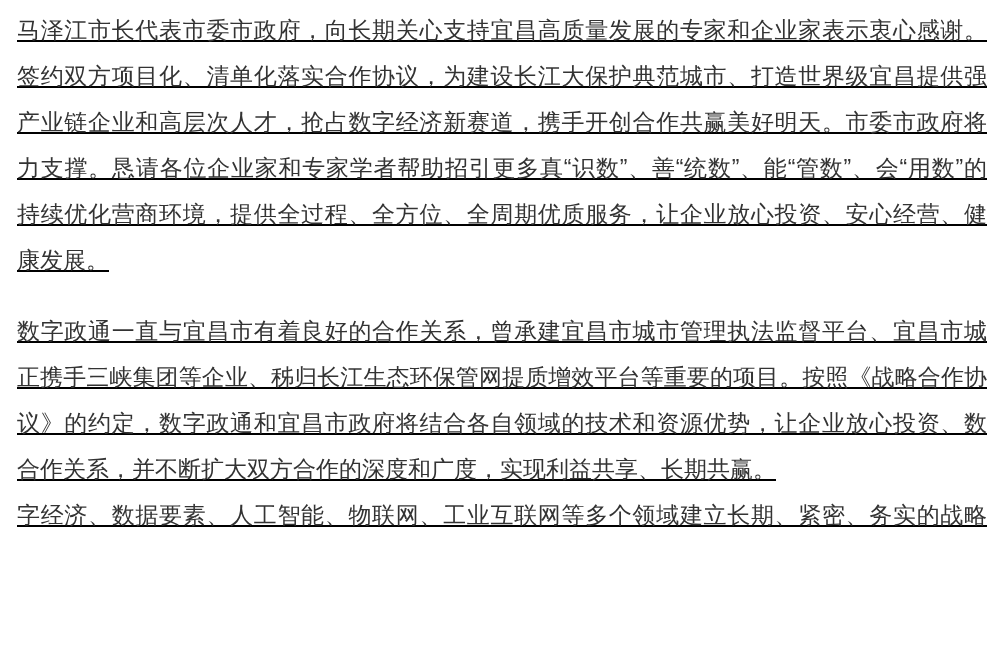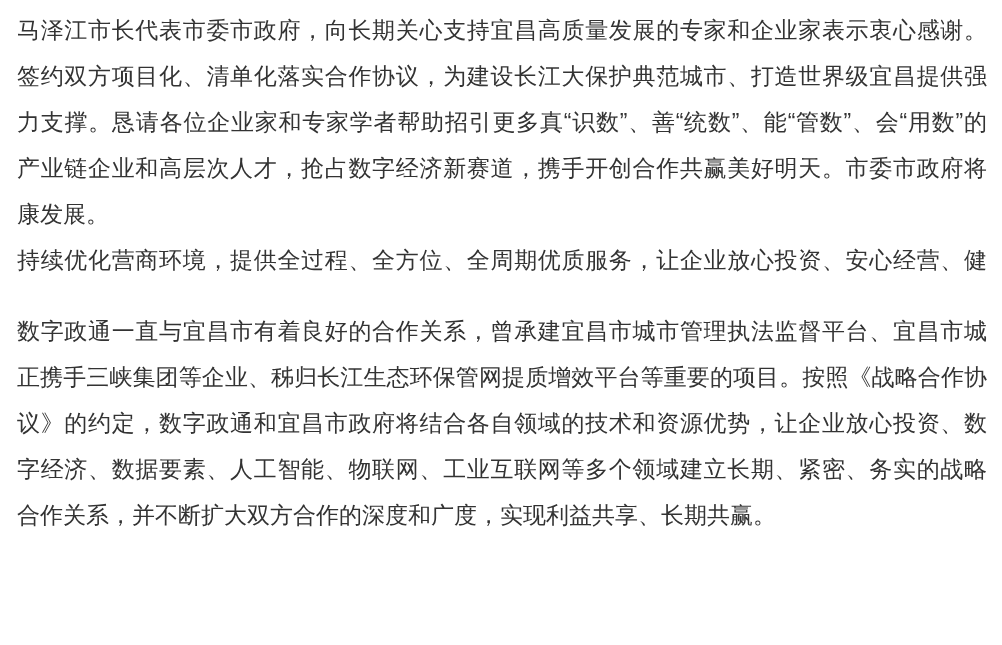--- a/index.html
+++ b/index.html
@@ -11,20 +11,21 @@
     width: 1002px;
     height: 645px;
     overflow: hidden;
     font-family: "Liberation Sans", sans-serif;
   }
   main.article-body {
     padding: 7px 7px 0 17px;
   }
   .paragraph {
     margin: 0 8px 25px 0;
+    text-decoration: underline;
   }
   .line {
     font-size: 23px;
     line-height: 46px;
     color: #333333;
     text-align: justify;
     text-align-last: justify;
     text-justify: inter-character;
     white-space: nowrap;
     overflow: hidden;
@@ -33,25 +34,25 @@
     text-align-last: left;
   }
 </style>
 </head>
 <body>
 
 <main class="article-body">
   <div class="paragraph">
       <div class="line">马泽江市长代表市委市政府，向长期关心支持宜昌高质量发展的专家和企业家表示衷心感谢。</div>
       <div class="line">签约双方项目化、清单化落实合作协议，为建设长江大保护典范城市、打造世界级宜昌提供强</div>
+      <div class="line">产业链企业和高层次人才，抢占数字经济新赛道，携手开创合作共赢美好明天。市委市政府将</div>
       <div class="line">力支撑。恳请各位企业家和专家学者帮助招引更多真“识数”、善“统数”、能“管数”、会“用数”的</div>
-      <div class="line">产业链企业和高层次人才，抢占数字经济新赛道，携手开创合作共赢美好明天。市委市政府将</div>
+      <div class="line">持续优化营商环境，提供全过程、全方位、全周期优质服务，让企业放心投资、安心经营、健</div>
       <div class="line line-last">康发展。</div>
-      <div class="line">持续优化营商环境，提供全过程、全方位、全周期优质服务，让企业放心投资、安心经营、健</div>
     </div>
   <div class="paragraph">
       <div class="line">数字政通一直与宜昌市有着良好的合作关系，曾承建宜昌市城市管理执法监督平台、宜昌市城</div>
       <div class="line">正携手三峡集团等企业、秭归长江生态环保管网提质增效平台等重要的项目。按照《战略合作协</div>
       <div class="line">议》的约定，数字政通和宜昌市政府将结合各自领域的技术和资源优势，让企业放心投资、数</div>
+      <div class="line line-last">合作关系，并不断扩大双方合作的深度和广度，实现利益共享、长期共赢。</div>
       <div class="line">字经济、数据要素、人工智能、物联网、工业互联网等多个领域建立长期、紧密、务实的战略</div>
-      <div class="line line-last">合作关系，并不断扩大双方合作的深度和广度，实现利益共享、长期共赢。</div>
     </div>
 </main>
 
 </body></html>

